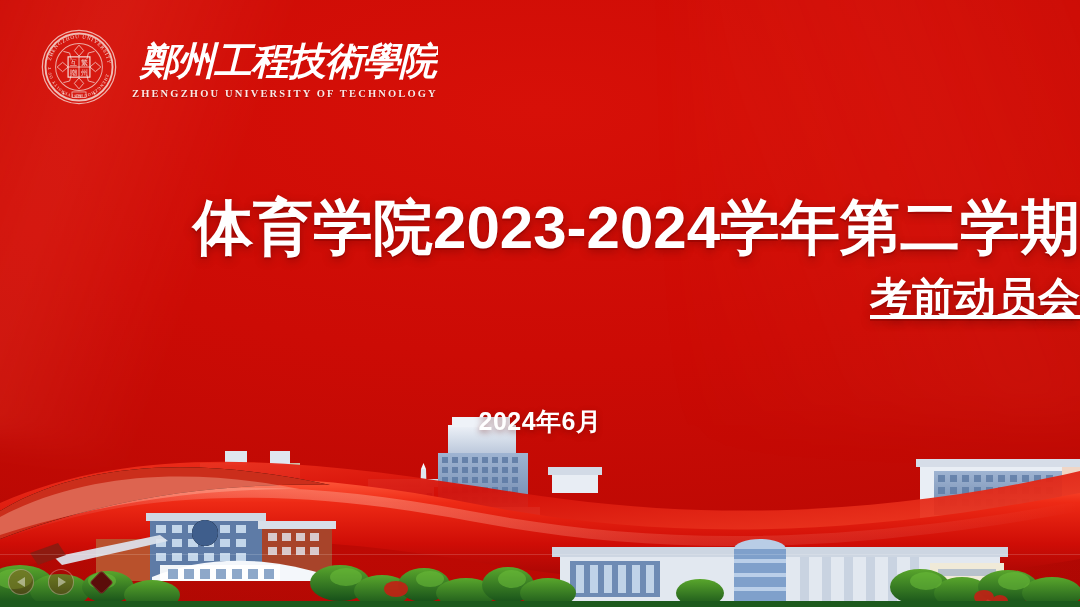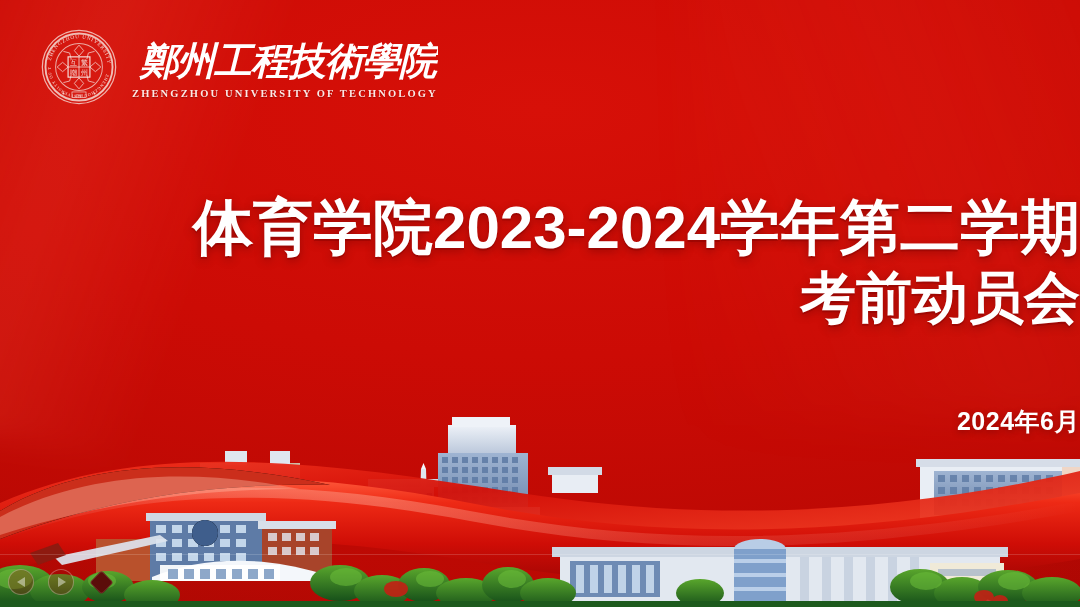--- a/index.html
+++ b/index.html
@@ -67,25 +67,25 @@
     color:#ffffff;
     font-weight:700;
     font-size:60px;
     line-height:70px;
     letter-spacing:0px;
     white-space:nowrap;
     text-shadow:
       0 2px 0 rgba(120,0,0,.35),
       0 3px 10px rgba(90,0,0,.45);
   }
-  .title-l2{ font-size:56px; }
+  .title-l2{ font-size:42px;text-decoration:underline; }
 
   .subtitle{
     position:absolute; left:0; right:0; top:405px;
-    text-align:right; z-index:30;
+    text-align:center; z-index:30;
     color:#ffffff;
     font-size:25px;
     font-weight:700;
     letter-spacing:.5px;
     text-shadow:0 2px 6px rgba(90,0,0,.45);
   }
 
   
   .scene{
     position:absolute; left:0; right:0; bottom:0;

